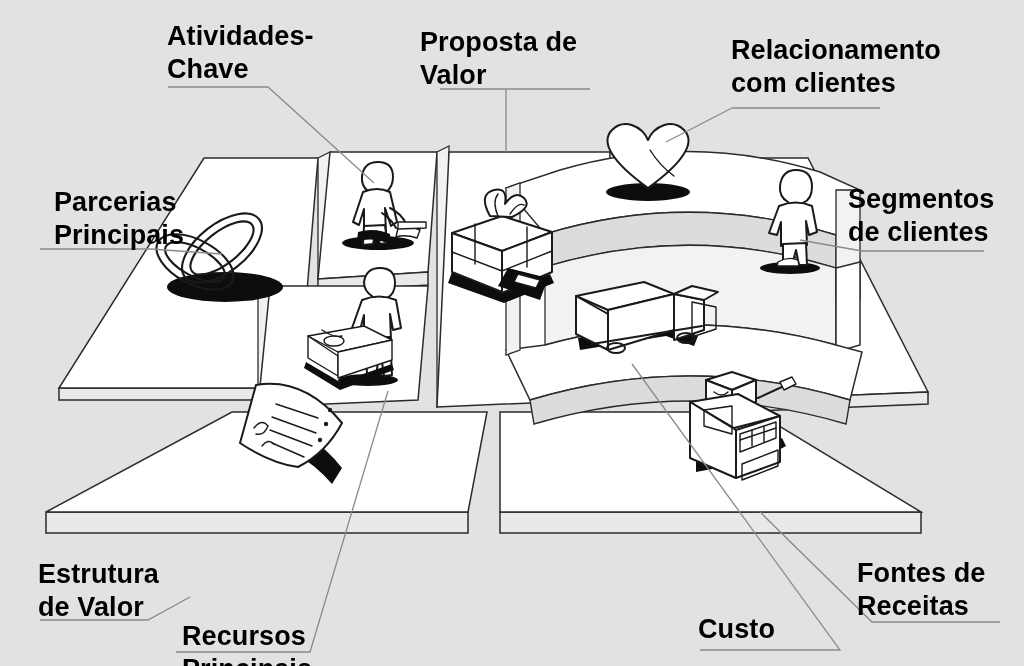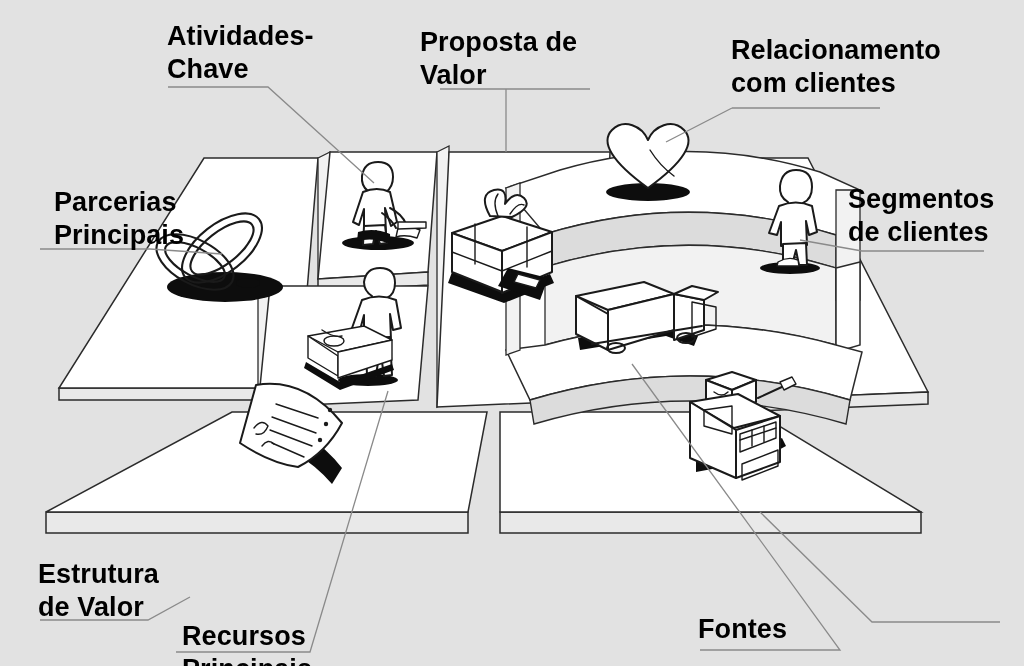--- a/index.html
+++ b/index.html
@@ -279,16 +279,18 @@
 
   <div class="bmc-label lbl-customer-seg">Segmentos
 de clientes</div>
 
   <div class="bmc-label lbl-cost-structure">Estrutura
 de Valor</div>
 
   <div class="bmc-label lbl-key-resources">Recursos
 Principais</div>
 
-  <div class="bmc-label lbl-channels">Fontes</div>
-
+  <div class="bmc-label lbl-channels">Custo</div>
+
+  <div class="bmc-label lbl-revenue">Fontes de
+Receitas</div>
 
 </div>
 
 </body></html>

